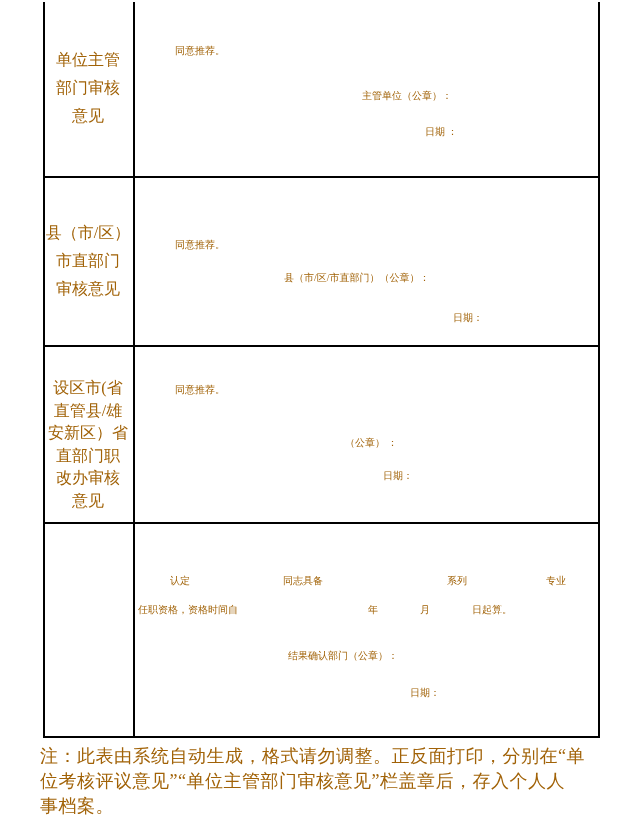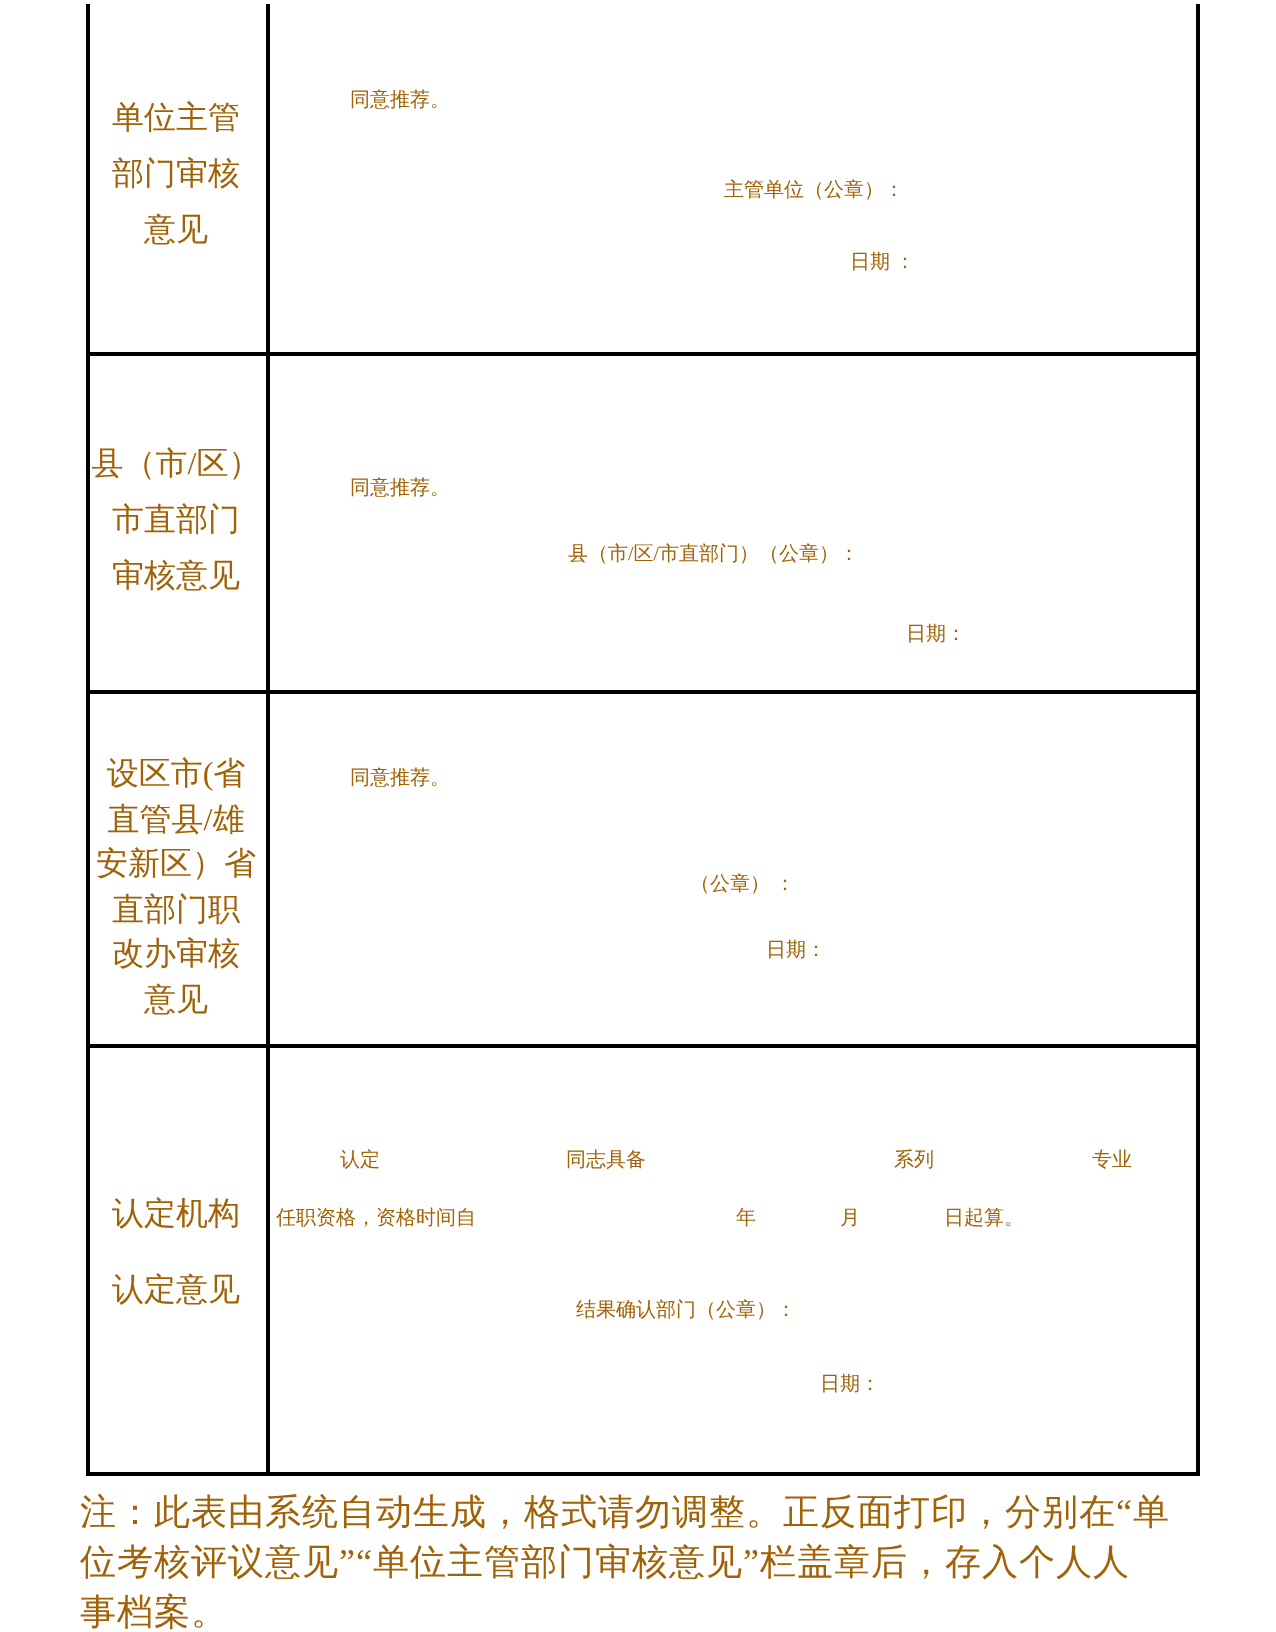--- a/index.html
+++ b/index.html
@@ -72,22 +72,20 @@
   <div class="label lh22" style="top:377px;">设区市(省
 直管县/雄
 安新区）省
 直部门职
 改办审核
 意见</div>
   <span class="txt" style="left:175px; top:380px;">同意推荐。</span>
   <span class="txt" style="left:328px; top:433px;margin-left:17px;">（公章） ：</span>
   <span class="txt" style="left:383px; top:466px;">日期：</span>
 
-  <div class="label lh38" style="top:589px;">认定机构
-认定意见</div>
   <span class="txt" style="left:170px; top:571px;">认定</span>
   <span class="txt" style="left:283px; top:571px;text-align:center;">同志具备</span>
   <span class="txt" style="left:447px; top:571px;">系列</span>
   <span class="txt" style="left:546px; top:571px;">专业</span>
   <span class="txt" style="left:138px; top:600px;">任职资格，资格时间自</span>
   <span class="txt" style="left:368px; top:600px;">年</span>
   <span class="txt" style="left:420px; top:600px;">月</span>
   <span class="txt" style="left:472px; top:600px;">日起算。</span>
   <span class="txt" style="left:288px; top:646px;">结果确认部门（公章）：</span>
   <span class="txt" style="left:410px; top:683px;">日期：</span>

